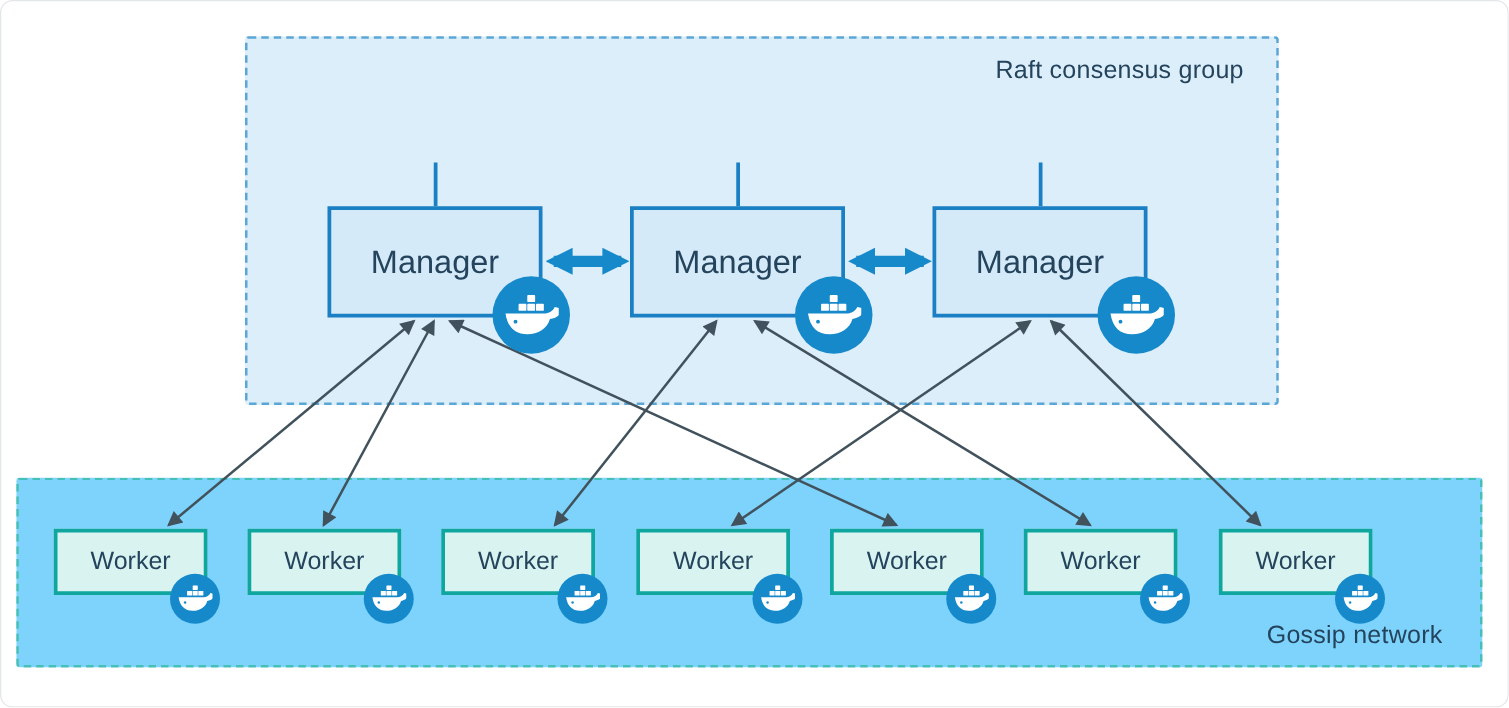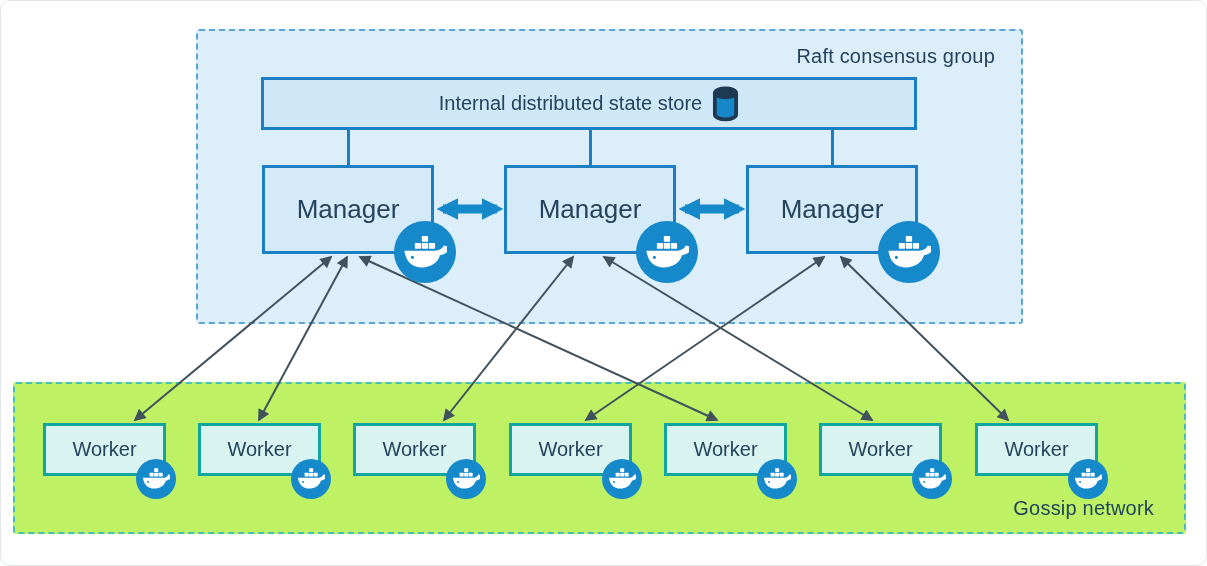--- a/index.html
+++ b/index.html
@@ -10,21 +10,21 @@
     box-sizing:border-box;
   }
   .region{position:absolute;box-sizing:border-box;border-radius:3px;}
   .region-label{position:absolute;font-size:20px;color:#24435c;letter-spacing:.2px;}
   #raft-region{
     left:195px;top:28px;width:827px;height:295px;
     background:#dceefa;border:2px dashed #5aa6d6;
   }
   #gossip-region{
     left:12px;top:381px;width:1173px;height:152px;
-    background:#bef264;border:2px dashed #46c0b6;
+    background:#7dd3fc;border:2px dashed #46c0b6;
   }
   .node{
     position:absolute;box-sizing:border-box;z-index:10;
     display:flex;align-items:center;justify-content:center;
     color:#24435c;
   }
   #state-store{
     left:260px;top:76px;width:656px;height:53px;
     background:#cfe8f8;border:3px solid #1b7fc3;
     font-size:20px;gap:10px;
@@ -85,27 +85,20 @@
         <line x1="603" y1="256" x2="871" y2="419" stroke="#41525c" stroke-width="2" marker-start="url(#thin-arrow)" marker-end="url(#thin-arrow)"></line>
         <line x1="823" y1="256" x2="585" y2="419" stroke="#41525c" stroke-width="2" marker-start="url(#thin-arrow)" marker-end="url(#thin-arrow)"></line>
         <line x1="840" y1="256" x2="1007" y2="419" stroke="#41525c" stroke-width="2" marker-start="url(#thin-arrow)" marker-end="url(#thin-arrow)"></line>
       </g>
     <g id="thick-links">
         <line x1="442" y1="208" x2="496" y2="208" stroke="#1689cb" stroke-width="9" marker-start="url(#thick-arrow)" marker-end="url(#thick-arrow)"></line>
         <line x1="684" y1="208" x2="738" y2="208" stroke="#1689cb" stroke-width="9" marker-start="url(#thick-arrow)" marker-end="url(#thick-arrow)"></line>
       </g>
   </svg>
 
-  <div id="state-store" class="node">
-    <span>Internal distributed state store</span>
-    <svg class="db-icon" width="27" height="36" viewBox="0 0 28 37">
-      <path d="M3,7 V29.5 a11,5 0 0 0 22,0 V7" fill="#1787ca" stroke="#1d3a52" stroke-width="4"></path>
-      <ellipse cx="14" cy="7" rx="11" ry="4.6" fill="#1d3a52" stroke="#1d3a52" stroke-width="4"></ellipse>
-    </svg>
-  </div>
 
   <div class="node manager" style="left:261px;">
     <span>Manager</span>
   </div>
   <div class="node manager" style="left:503px;">
     <span>Manager</span>
   </div>
   <div class="node manager" style="left:745px;">
     <span>Manager</span>
   </div>

